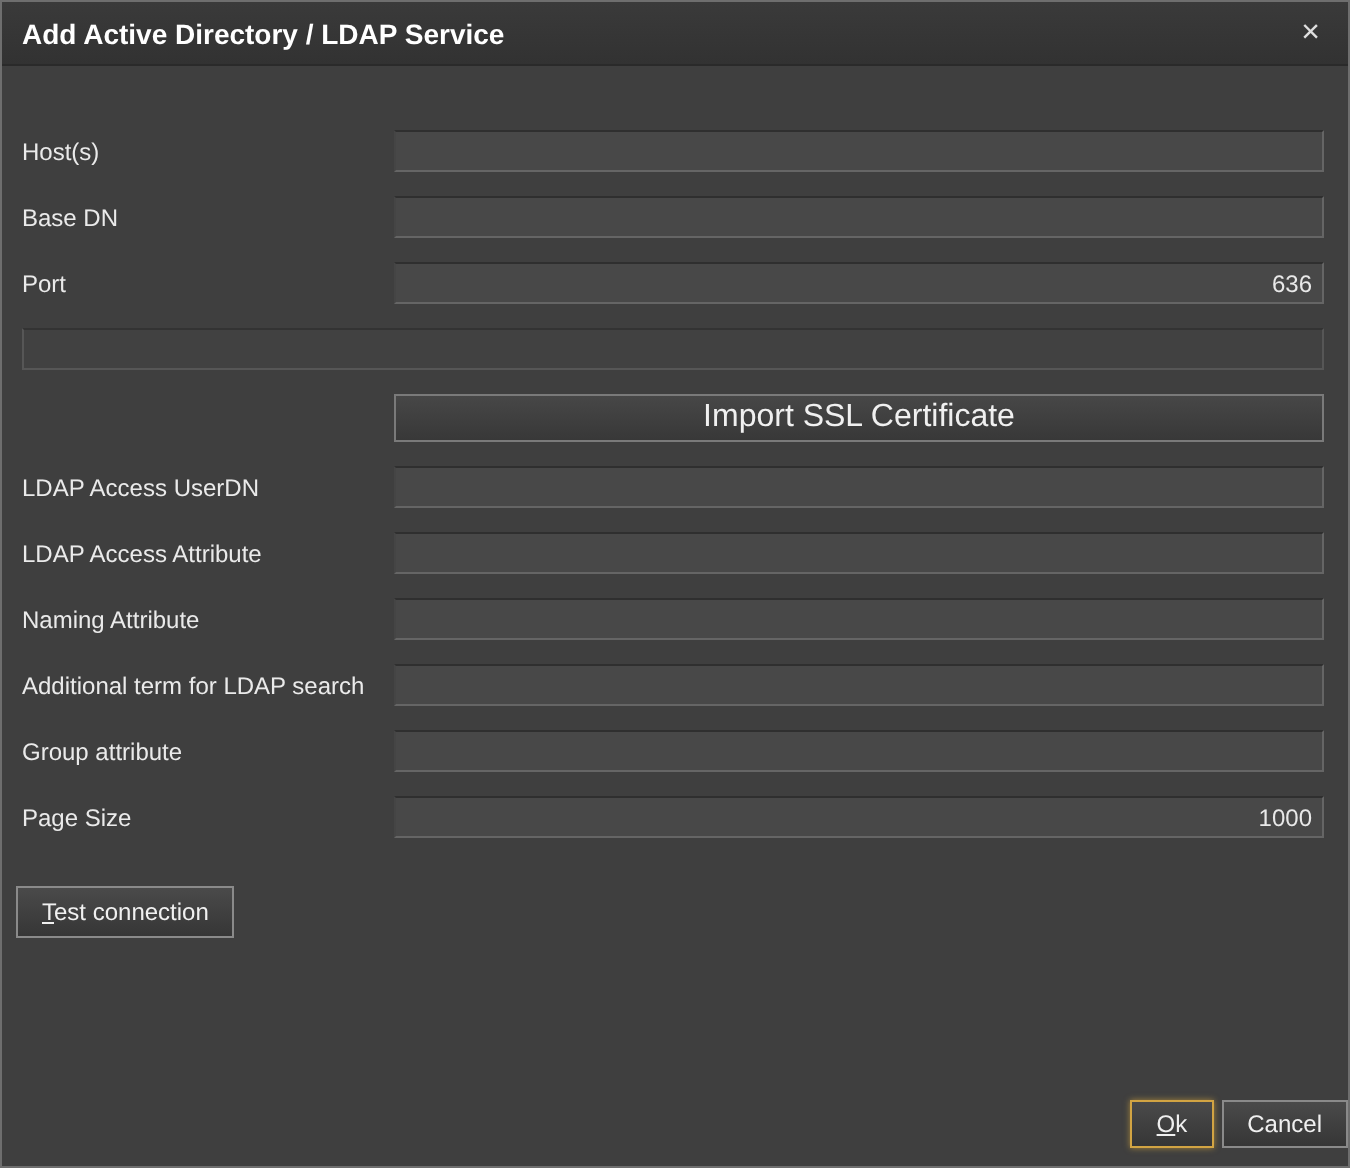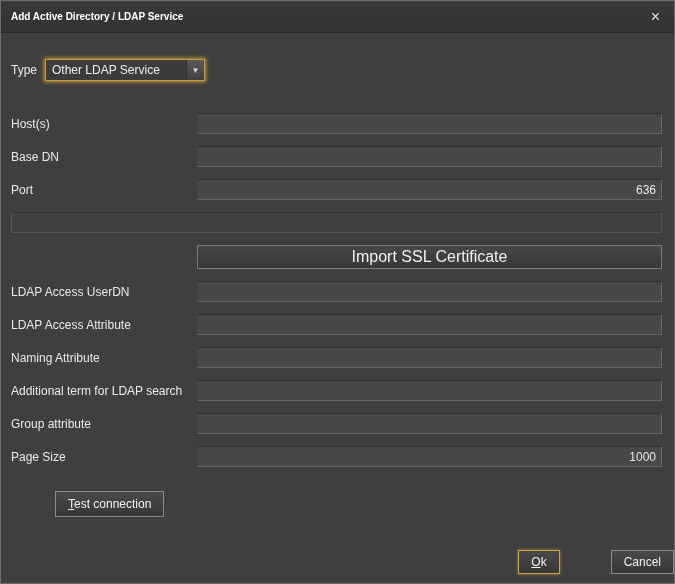--- a/index.html
+++ b/index.html
@@ -20,21 +20,21 @@
   
   .titlebar {
     height: 32px;
     background: linear-gradient(#3a3a3a, #323232);
     border-bottom: 1px solid #2a2a2a;
     display: flex;
     align-items: center;
     padding: 0 10px;
   }
   .titlebar .title {
-    font-size: 10px;
+    font-size: 14px;
     font-weight: bold;
     color: #ffffff;
     flex: 1;
   }
   .titlebar .close {
     color: #e0e0e0;
     font-size: 16px;
     line-height: 16px;
     cursor: pointer;
     padding: 2px 4px;
@@ -128,21 +128,20 @@
   .test-row { margin-top: 24px; margin-left: -3px; }
   .btn {
     height: 26px;
     padding: 0 12px;
     background: linear-gradient(#4a4a4a, #363636);
     border: 1px solid #8a8a8a;
     color: #f0f0f0;
     font-family: "Liberation Sans", "DejaVu Sans", sans-serif;
     font-size: 12px;
     cursor: pointer;
-    margin-left: 47px;
   }
 
   
   .footer {
     position: absolute;
     right: 0;
     bottom: 9px;
     display: flex;
     gap: 4px;
   }
@@ -158,27 +157,20 @@
 
 <div class="dialog">
 
   <div class="titlebar">
     <span class="title">Add Active Directory / LDAP Service</span>
     <span class="close">×</span>
   </div>
 
   <div class="body">
 
-    <div class="type-row">
-      <span class="lbl">Type</span>
-      <div class="dropdown">
-        <span class="dd-text">Other LDAP Service</span>
-        <span class="dd-btn">▼</span>
-      </div>
-    </div>
 
     <div class="form">
 
       <div class="row">
         <span class="lbl">Host(s)</span>
         <span class="field"><input class="txt" type="text" value="" style=""></span>
       </div>
 
       <div class="row">
         <span class="lbl">Base DN</span>

